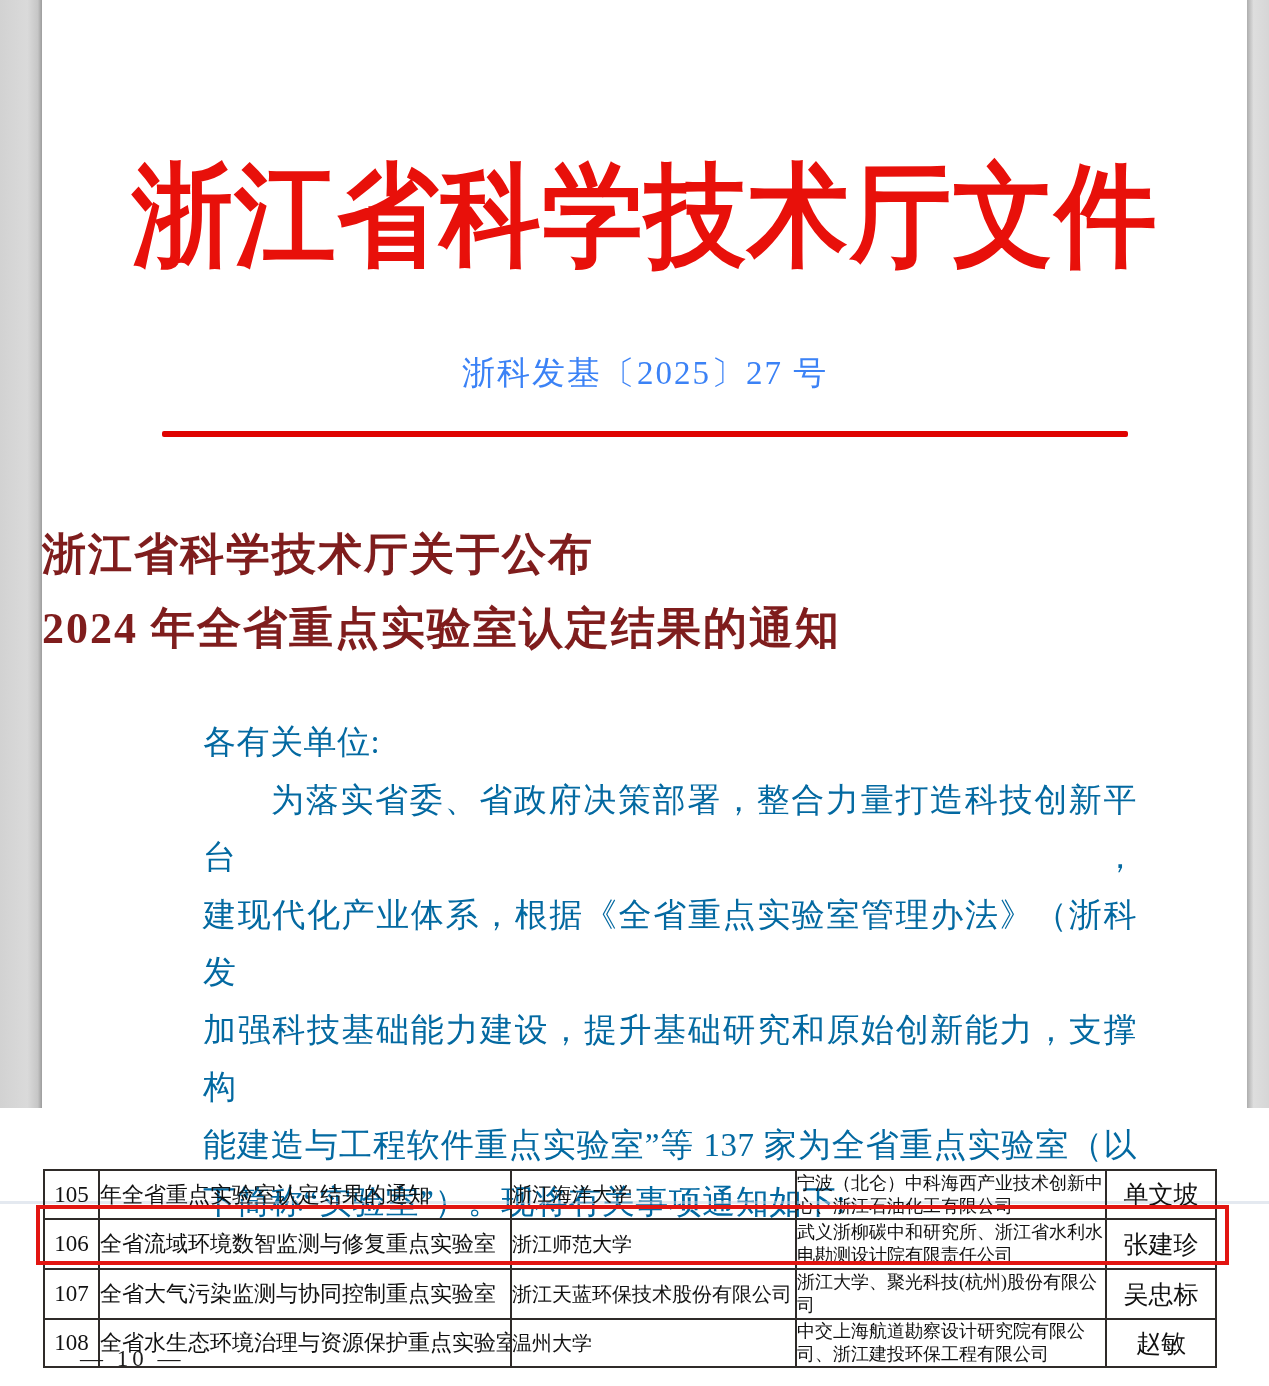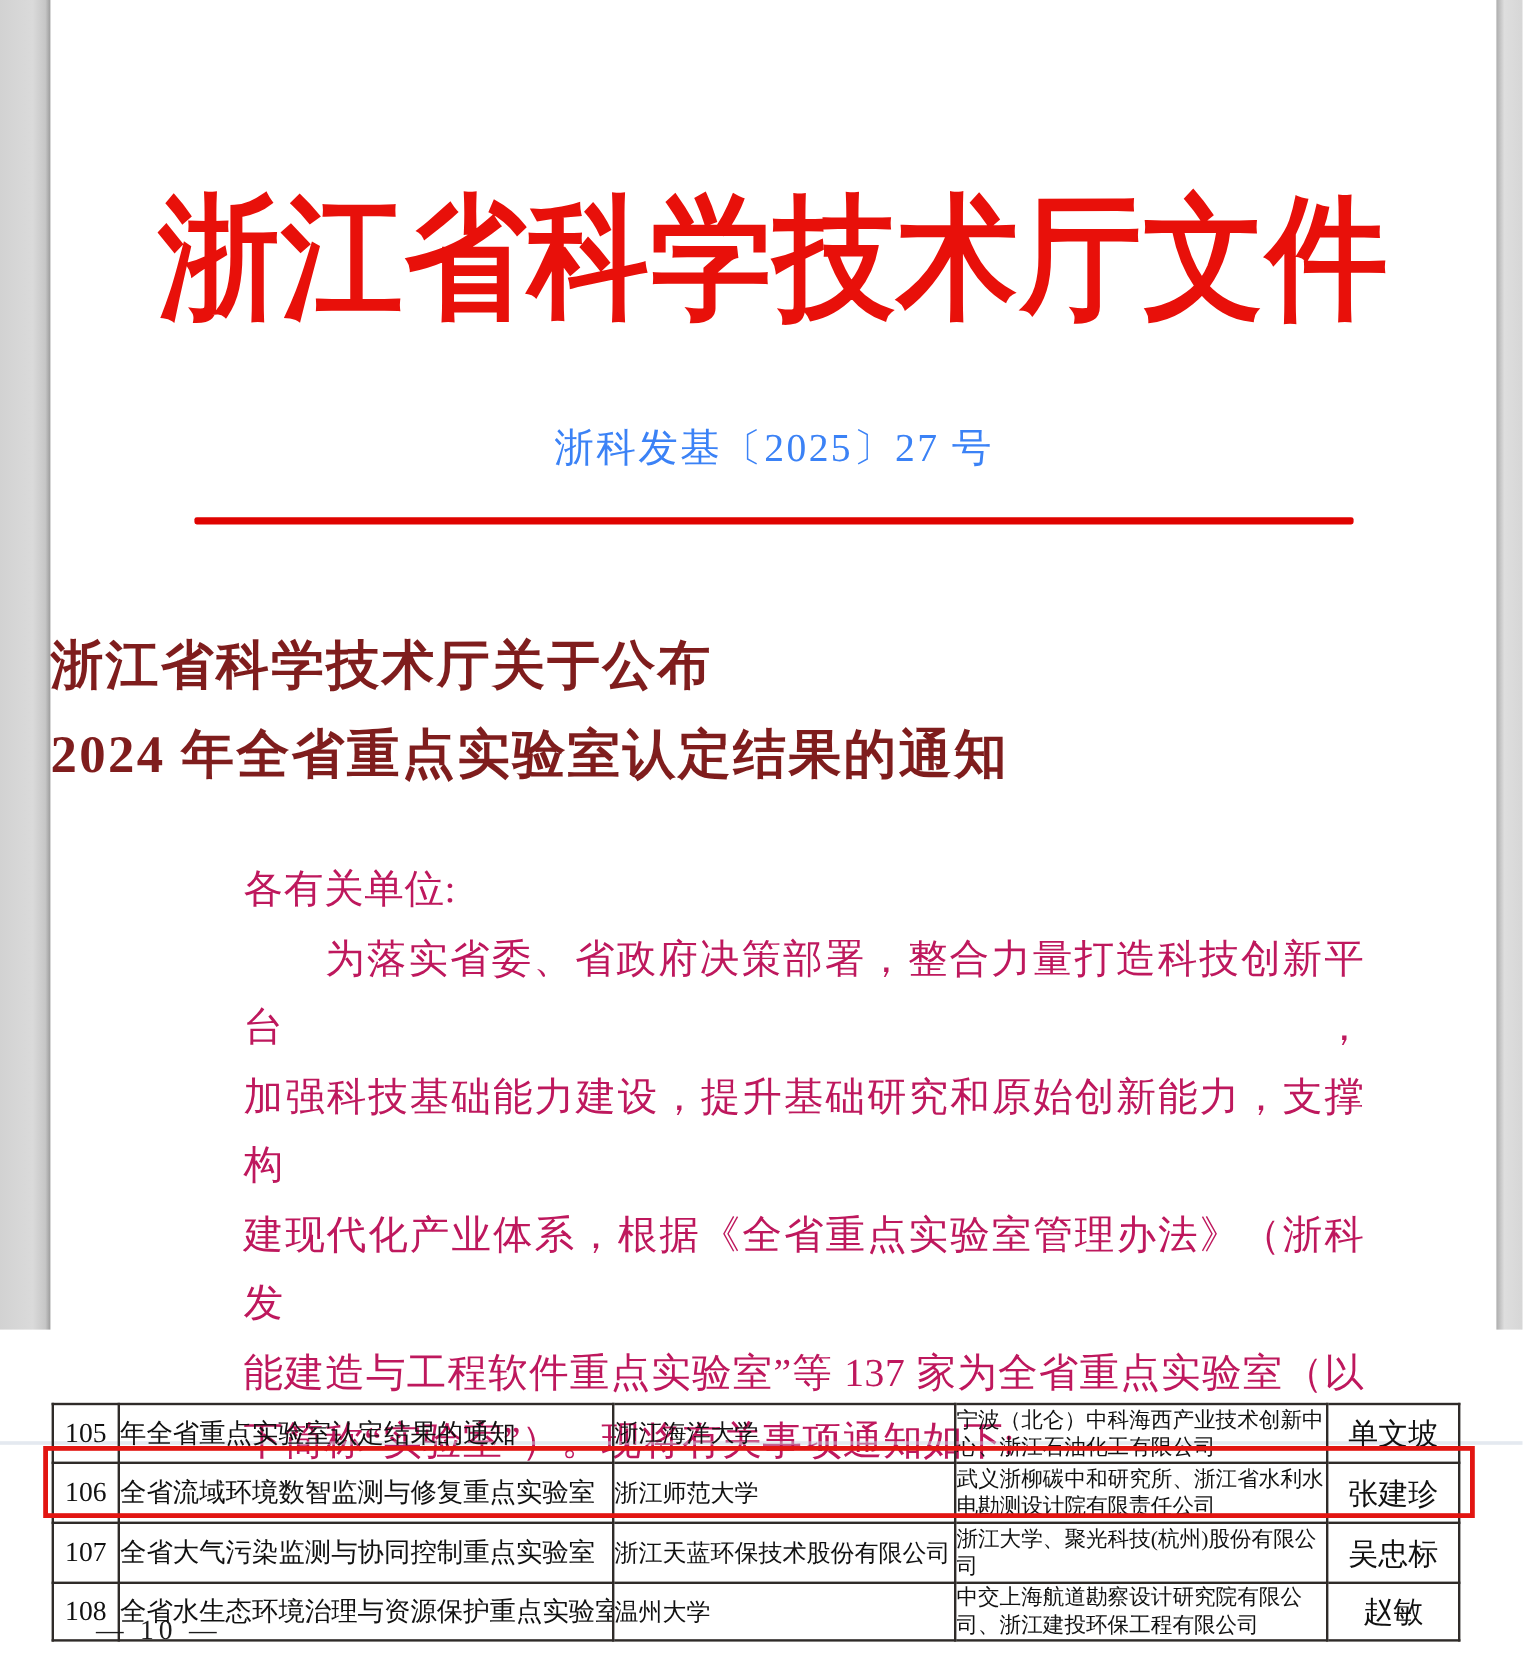--- a/index.html
+++ b/index.html
@@ -33,21 +33,21 @@
     position:absolute;left:162px;top:431px;width:966px;height:6px;
     background:#df0300;border-radius:2px;
   }
   .notice-title{
     position:absolute;left:42px;top:518px;width:1206px;
     font-weight:bold;font-size:44px;line-height:74px;
     letter-spacing:2px;color:#7f1d1d;
   }
   .body-block{
     position:absolute;left:203px;top:714px;width:934px;
-    font-size:33px;line-height:57.5px;letter-spacing:0.5px;color:#be185d;
+    font-size:33px;line-height:57.5px;letter-spacing:0.5px;color:#0369a1;
   }
   .body-block .jline{text-align:justify;text-align-last:justify;}
   .body-block .ind{text-indent:68px;}
   
   .seam{
     position:absolute;left:0;top:1201px;width:1269px;height:3px;
     background:#c9d4e2;opacity:0.5;
   }
   
   table.results{
@@ -89,22 +89,22 @@
   <div class="red-rule"></div>
 
   <div class="notice-title">
     <div>浙江省科学技术厅关于公布</div>
     <div>2024 年全省重点实验室认定结果的通知</div>
   </div>
 
   <div class="body-block">
     <div>各有关单位:</div>
     <div class="jline ind">为落实省委、省政府决策部署，整合力量打造科技创新平台，</div>
+    <div class="jline">建现代化产业体系，根据《全省重点实验室管理办法》（浙科发</div>
     <div class="jline">加强科技基础能力建设，提升基础研究和原始创新能力，支撑构</div>
-    <div class="jline">建现代化产业体系，根据《全省重点实验室管理办法》（浙科发</div>
     <div class="jline">能建造与工程软件重点实验室”等 137 家为全省重点实验室（以</div>
     <div>下简称“实验室”）。现将有关事项通知如下:</div>
   </div>
 
   <div class="seam"></div>
 
   <table class="results">
     <colgroup>
       <col style="width:55px">
         <col style="width:412px">

